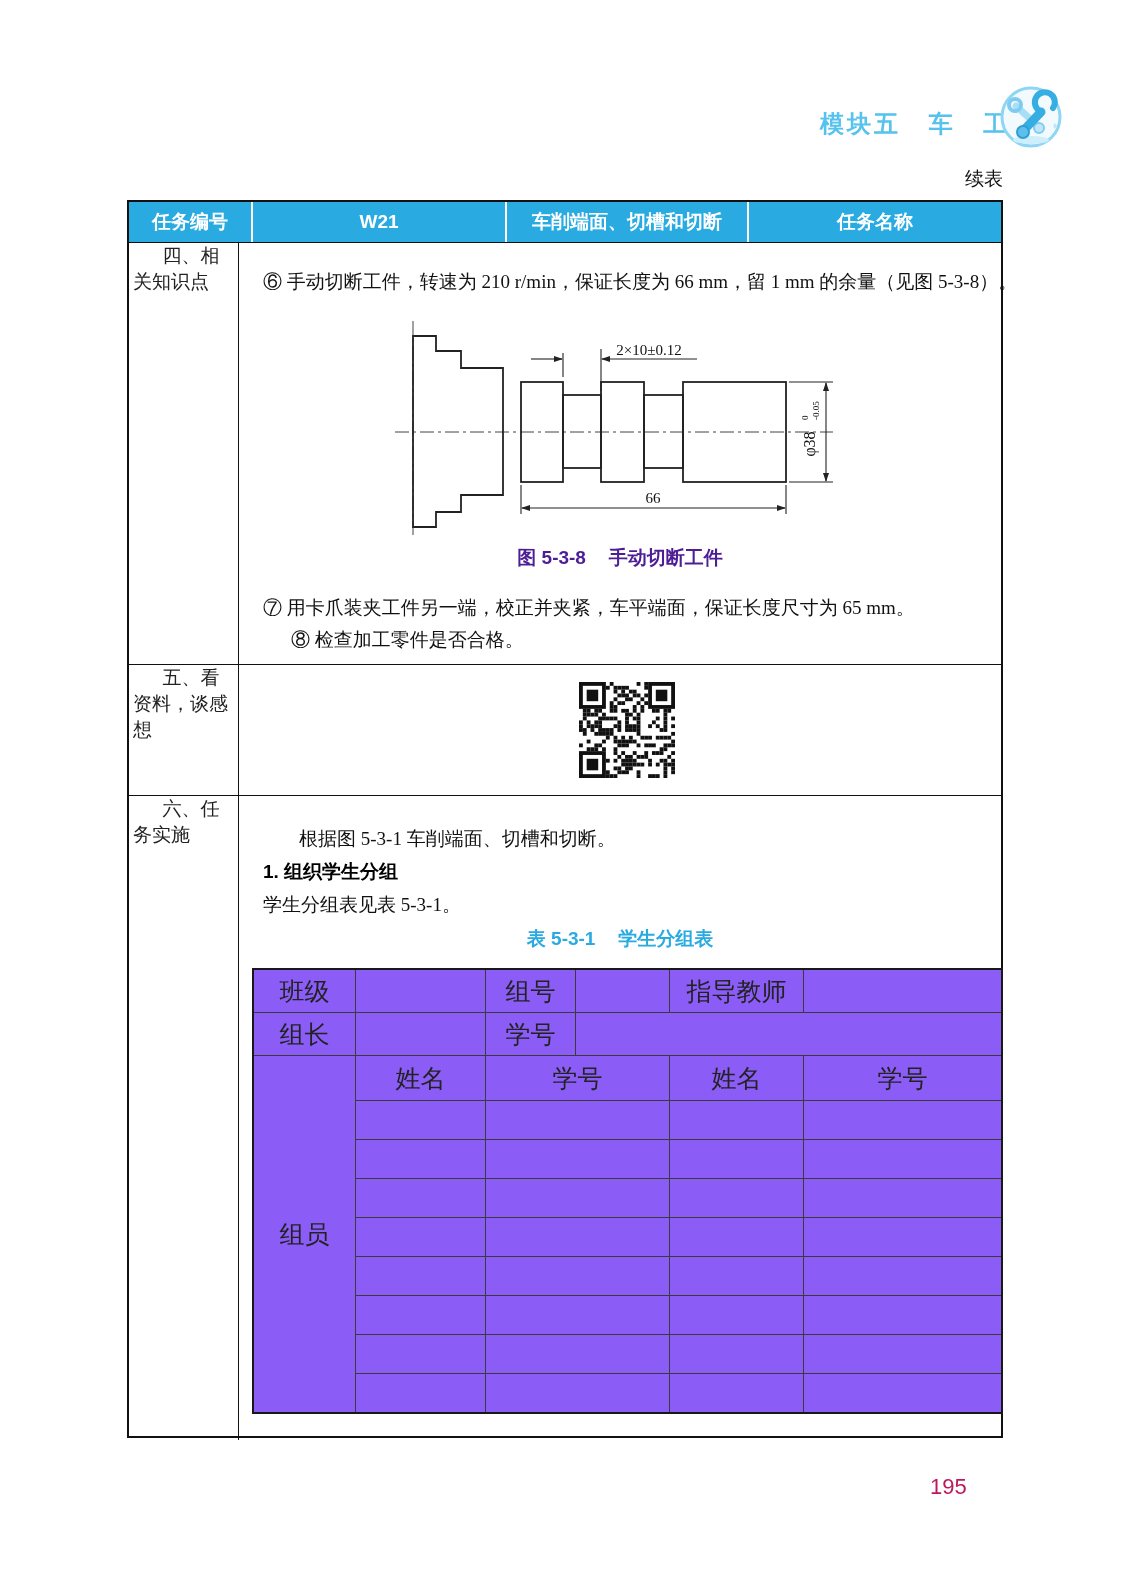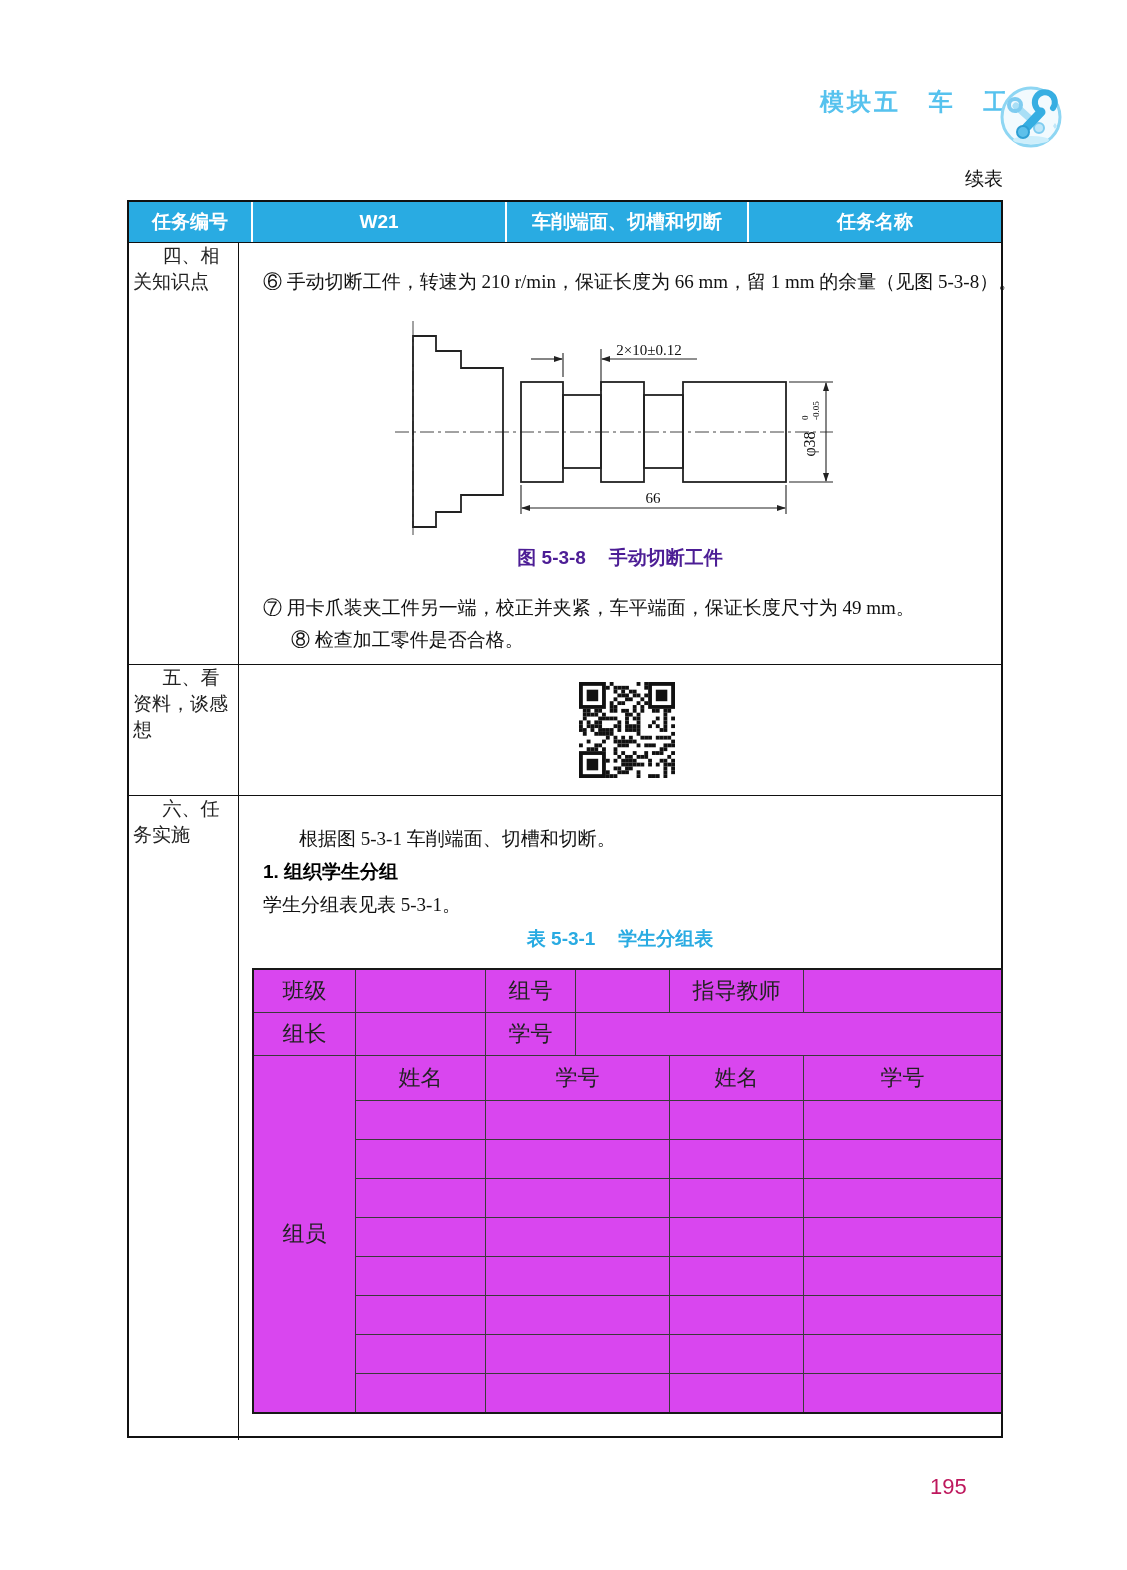--- a/index.html
+++ b/index.html
@@ -1,21 +1,21 @@
 <!DOCTYPE html>
 <html><head>
 <meta charset="utf-8">
 <style>
   * { margin:0; padding:0; box-sizing:border-box; }
   html,body { background:#ffffff; }
   body { font-family:"Liberation Serif","DejaVu Serif",serif; color:#1a1a1a; }
   .canvas { position:relative; width:1127px; height:1570px; background:#fff; overflow:hidden; }
 
   
-  .module-header { position:absolute; left:820px; top:86px; font-family:"Liberation Sans","DejaVu Sans",sans-serif;
+  .module-header { position:absolute; left:820px; top:108px; font-family:"Liberation Sans","DejaVu Sans",sans-serif;
                    font-weight:bold; font-size:24px; color:#56c2ee; letter-spacing:3px; word-spacing:18px; white-space:nowrap; }
   .module-icon { position:absolute; left:996px; top:82px; }
   .continued { position:absolute; right:124px; top:166px; font-size:19px; color:#111; }
 
   
   .task-table { position:absolute; left:127px; top:200px; width:876px; height:1238px;
                 border:2px solid #111; }
   .tt-header { display:flex; height:40px; background:#29abe2; }
   .tt-header .hcell { display:flex; align-items:center; justify-content:center; color:#fff;
                       font-family:"Liberation Sans","DejaVu Sans",sans-serif; font-weight:bold; font-size:19px;
@@ -49,22 +49,22 @@
   .p6-text  { top:96px; }
   .tbl-caption { position:absolute; left:0; top:130px; width:100%; text-align:center;
                  font-family:"Liberation Sans","DejaVu Sans",sans-serif; font-weight:bold; font-size:19px; color:#29abe2; }
   .tbl-caption .cap-title { margin-left:1.2em; }
 
   
   .group-table { position:absolute; left:13px; top:172px; width:751px;
                  display:grid; grid-template-columns:101px 129px 89px 93px 133px 1fr;
                  grid-template-rows:42px 42px 44px repeat(8,38px);
                  gap:1px; background:#3a3a3a; border:2px solid #181818; }
-  .group-table .cell { background:#d946ef; display:flex; align-items:center; justify-content:center;
-                       font-size:22px; color:#222; }
+  .group-table .cell { background:#8b5cf6; display:flex; align-items:center; justify-content:center;
+                       font-size:25px; color:#222; }
   .gc2{grid-column:2;} .gc34{grid-column:3/5;} .gc5{grid-column:5;} .gc6{grid-column:6;}
   .gc46{grid-column:4/7;}
   .member-cell { grid-row:3 / span 9; grid-column:1; }
 
   
   .page-number { position:absolute; left:930px; top:1474px; font-family:"Liberation Sans","DejaVu Sans",sans-serif;
                  font-size:22px; color:#be185d; }
 
   svg text { font-family:"Liberation Serif","DejaVu Serif",serif; fill:#111; }
 </style>
@@ -153,21 +153,21 @@
               <text x="12" y="-2" font-size="9">0</text>
               <text x="12" y="9" font-size="9">-0.05</text>
             </g>
           </svg>
         </div>
 
         <div class="fig-caption">
           <span>图 5-3-8</span><span class="cap-title">手动切断工件</span>
         </div>
 
-        <p class="p-step step7">⑦ 用卡爪装夹工件另一端，校正并夹紧，车平端面，保证长度尺寸为 49 mm。</p>
+        <p class="p-step step7">⑦ 用卡爪装夹工件另一端，校正并夹紧，车平端面，保证长度尺寸为 65 mm。</p>
         <p class="p-step step8">⑧ 检查加工零件是否合格。</p>
       </div>
     </div>
 
     <div class="tt-row row-5">
       <div class="tt-label">
         <div class="lbl">五、看资料，谈感想</div>
       </div>
       <div class="tt-content">
         <div class="qr-wrap">

